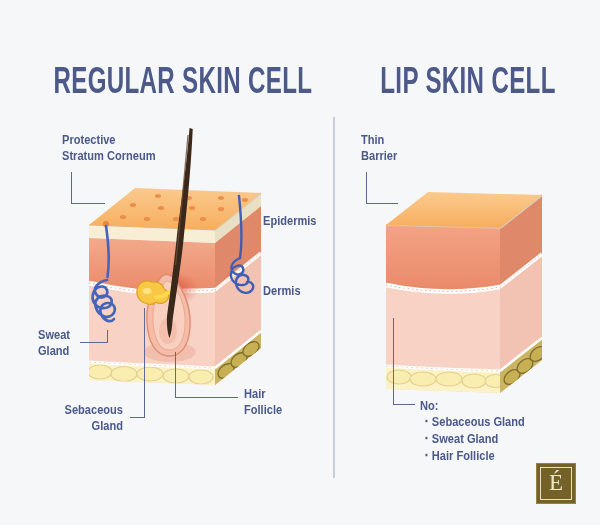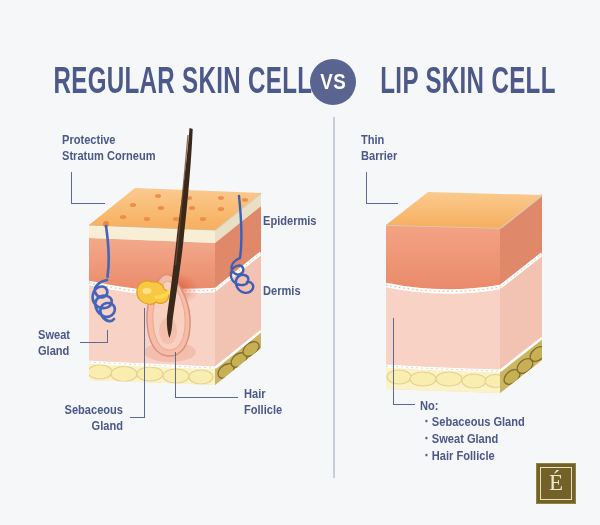--- a/index.html
+++ b/index.html
@@ -40,23 +40,20 @@
               display:flex;align-items:center;justify-content:center;}
   .logo-letter{font-family:"Liberation Serif",serif;font-size:23px;line-height:1;color:var(--logo-letter);
                padding-bottom:2px;}
 </style>
 </head>
 <body>
 
 <div class="stage">
 
   <div class="title title-left">REGULAR SKIN CELL</div>
-  <div class="vs-badge">
-    <span>VS</span>
-  </div>
   <div class="title title-right">LIP SKIN CELL</div>
 
   <div class="divider"></div>
 
   <svg class="diagram" style="left:80px;top:125px;width:235px;height:285px" viewBox="80 125 235 285">
     <defs>
       <linearGradient id="gradTopL" x1="0" y1="1" x2="0" y2="0">
         <stop offset="0" stop-color="#f6ae5e"></stop>
           <stop offset="1" stop-color="#fbca8e"></stop>
       </linearGradient>

